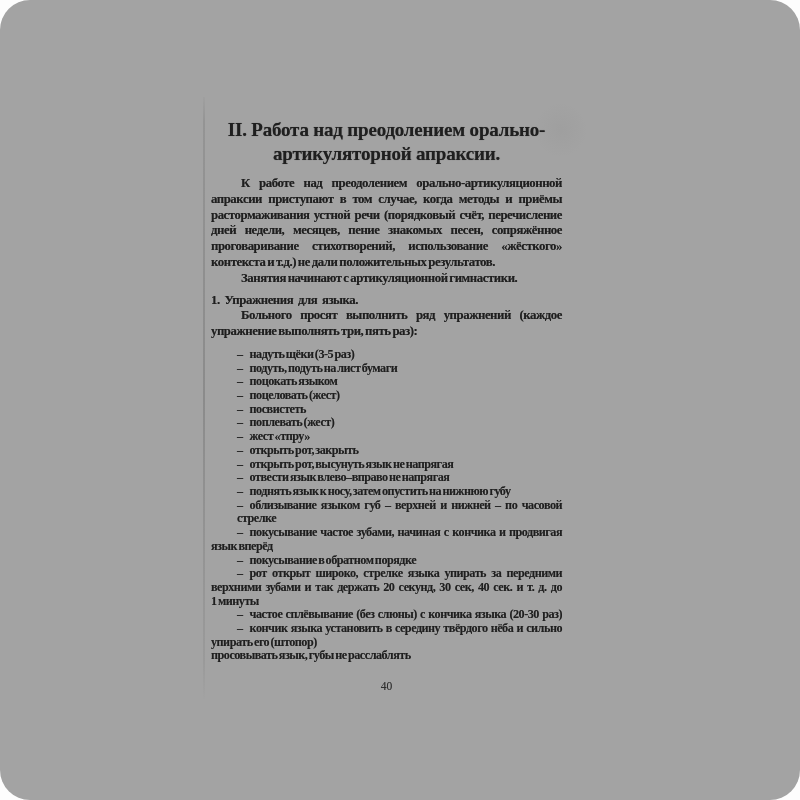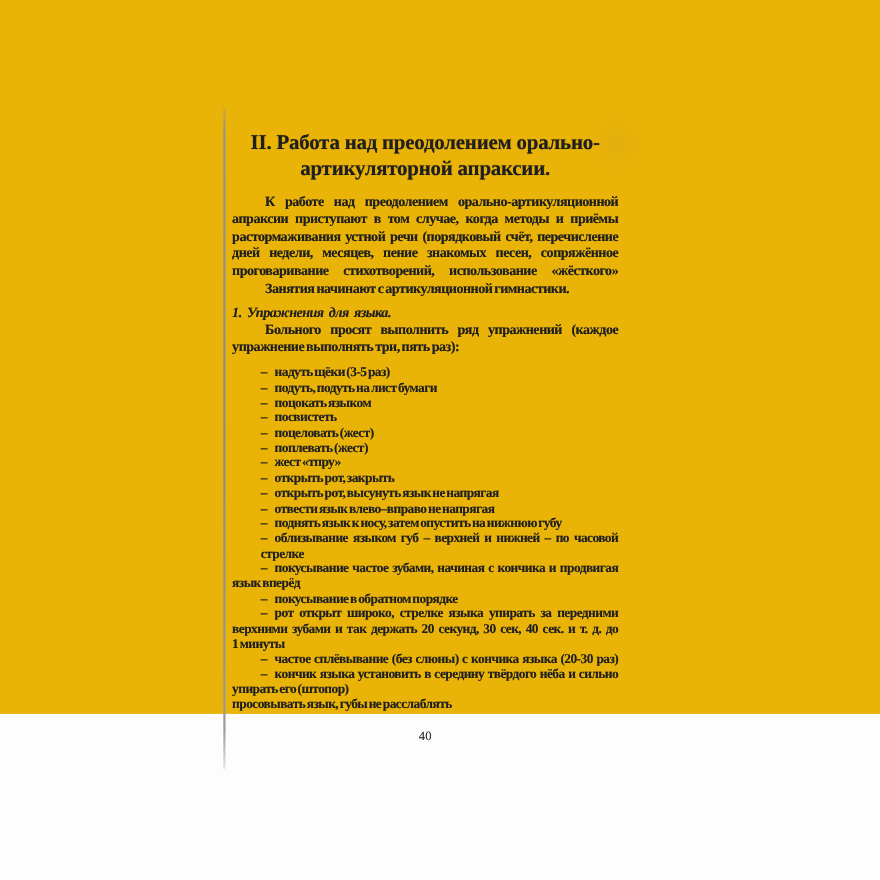--- a/index.html
+++ b/index.html
@@ -3,21 +3,21 @@
 <meta charset="utf-8">
 <style>
   html,body{margin:0;padding:0;}
   body{
     width:800px;height:800px;
     background:#fdfdfd;
     font-family:"Liberation Serif","DejaVu Serif",serif;
     color:#1f1f1f;
     overflow:hidden;
   }
-  .canvas{position:relative;width:800px;height:649px;background:#eab308;}
+  .canvas{position:relative;width:800px;height:800px;background:#a3a3a3;border-radius:30px;}
   .edge-line{
     position:absolute;left:203px;top:97px;width:2px;height:602px;
     background:linear-gradient(to bottom,
       rgba(150,150,150,.25),#949494 4%,#8b8b8b 50%,#9a9a9a 94%,rgba(160,160,160,.25));
   }
   .smudge{
     position:absolute;left:534px;top:102px;width:54px;height:56px;
     background:radial-gradient(ellipse at center,rgba(80,80,80,.05),rgba(80,80,80,0) 70%);
   }
   .column{position:absolute;left:211px;top:0;width:351px;}
@@ -33,21 +33,21 @@
     text-align:center;letter-spacing:-0.2px;
     text-shadow:0 0 .7px rgba(25,25,25,.6);
   }
   .title .tl{white-space:normal;text-align:center;}
   .para{
     font-size:12.8px;line-height:15.8px;font-weight:bold;
     letter-spacing:-0.45px;word-spacing:-1px;
     text-shadow:0 0 .6px rgba(25,25,25,.55);
   }
   #para1{margin-top:11px;}
-  #heading{margin-top:6px;word-spacing:2px;font-style:italic;}
+  #heading{margin-top:6px;word-spacing:2px;}
   .s-bi{}
   .list{
     margin-top:8px;
     font-size:12.2px;line-height:13.7px;font-weight:bold;
     letter-spacing:-0.5px;word-spacing:-1.2px;
     text-shadow:0 0 .5px rgba(40,40,40,.45);
   }
   .list .ind{padding-left:26px;}
   .dash{display:inline-block;margin-right:7px;}
   .pagenum{
@@ -67,37 +67,38 @@
     <div id="title" class="block title">
         <div class="tl"><span>II. Работа над преодолением орально-</span></div>
         <div class="tl"><span>артикуляторной апраксии.</span></div>
       </div>
     <div id="para1" class="block para">
         <div class="tl just ind"><span>К работе над преодолением орально-артикуляционной</span></div>
         <div class="tl just"><span>апраксии приступают в том случае, когда методы и приёмы</span></div>
         <div class="tl just"><span>растормаживания устной речи (порядковый счёт, перечисление</span></div>
         <div class="tl just"><span>дней недели, месяцев, пение знакомых песен, сопряжённое</span></div>
         <div class="tl just"><span>проговаривание стихотворений, использование «жёсткого»</span></div>
+        <div class="tl"><span>контекста и т.д.) не дали положительных результатов.</span></div>
       </div>
     <div id="para2" class="block para">
         <div class="tl ind"><span>Занятия начинают с артикуляционной гимнастики.</span></div>
       </div>
     <div id="heading" class="block para">
         <div class="tl"><span>1. Упражнения для языка.</span></div>
       </div>
     <div id="intro" class="block para">
         <div class="tl just ind"><span class="s-b">Больного просят выполнить ряд упражнений </span><span class="s-bi">(каждое</span></div>
         <div class="tl"><span class="s-bi">упражнение выполнять три, пять раз):</span></div>
       </div>
     <div id="list" class="block list">
         <div class="tl ind"><span class="dash">–</span><span>надуть щёки (3-5 раз)</span></div>
         <div class="tl ind"><span class="dash">–</span><span>подуть, подуть на лист бумаги</span></div>
         <div class="tl ind"><span class="dash">–</span><span>поцокать языком</span></div>
+        <div class="tl ind"><span class="dash">–</span><span>поцеловать (жест)</span></div>
         <div class="tl ind"><span class="dash">–</span><span>посвистеть</span></div>
-        <div class="tl ind"><span class="dash">–</span><span>поцеловать (жест)</span></div>
         <div class="tl ind"><span class="dash">–</span><span>поплевать (жест)</span></div>
         <div class="tl ind"><span class="dash">–</span><span>жест «тпру»</span></div>
         <div class="tl ind"><span class="dash">–</span><span>открыть рот, закрыть</span></div>
         <div class="tl ind"><span class="dash">–</span><span>открыть рот, высунуть язык не напрягая</span></div>
         <div class="tl ind"><span class="dash">–</span><span>отвести язык влево–вправо не напрягая</span></div>
         <div class="tl ind"><span class="dash">–</span><span>поднять язык к носу, затем опустить на нижнюю губу</span></div>
         <div class="tl just ind"><span class="dash">–</span><span>облизывание языком губ – верхней и нижней – по часовой стрелке</span></div>
         <div class="tl just ind"><span class="dash">–</span><span>покусывание частое зубами, начиная с кончика и продвигая</span></div>
         <div class="tl"><span>язык вперёд</span></div>
         <div class="tl ind"><span class="dash">–</span><span>покусывание в обратном порядке</span></div>

